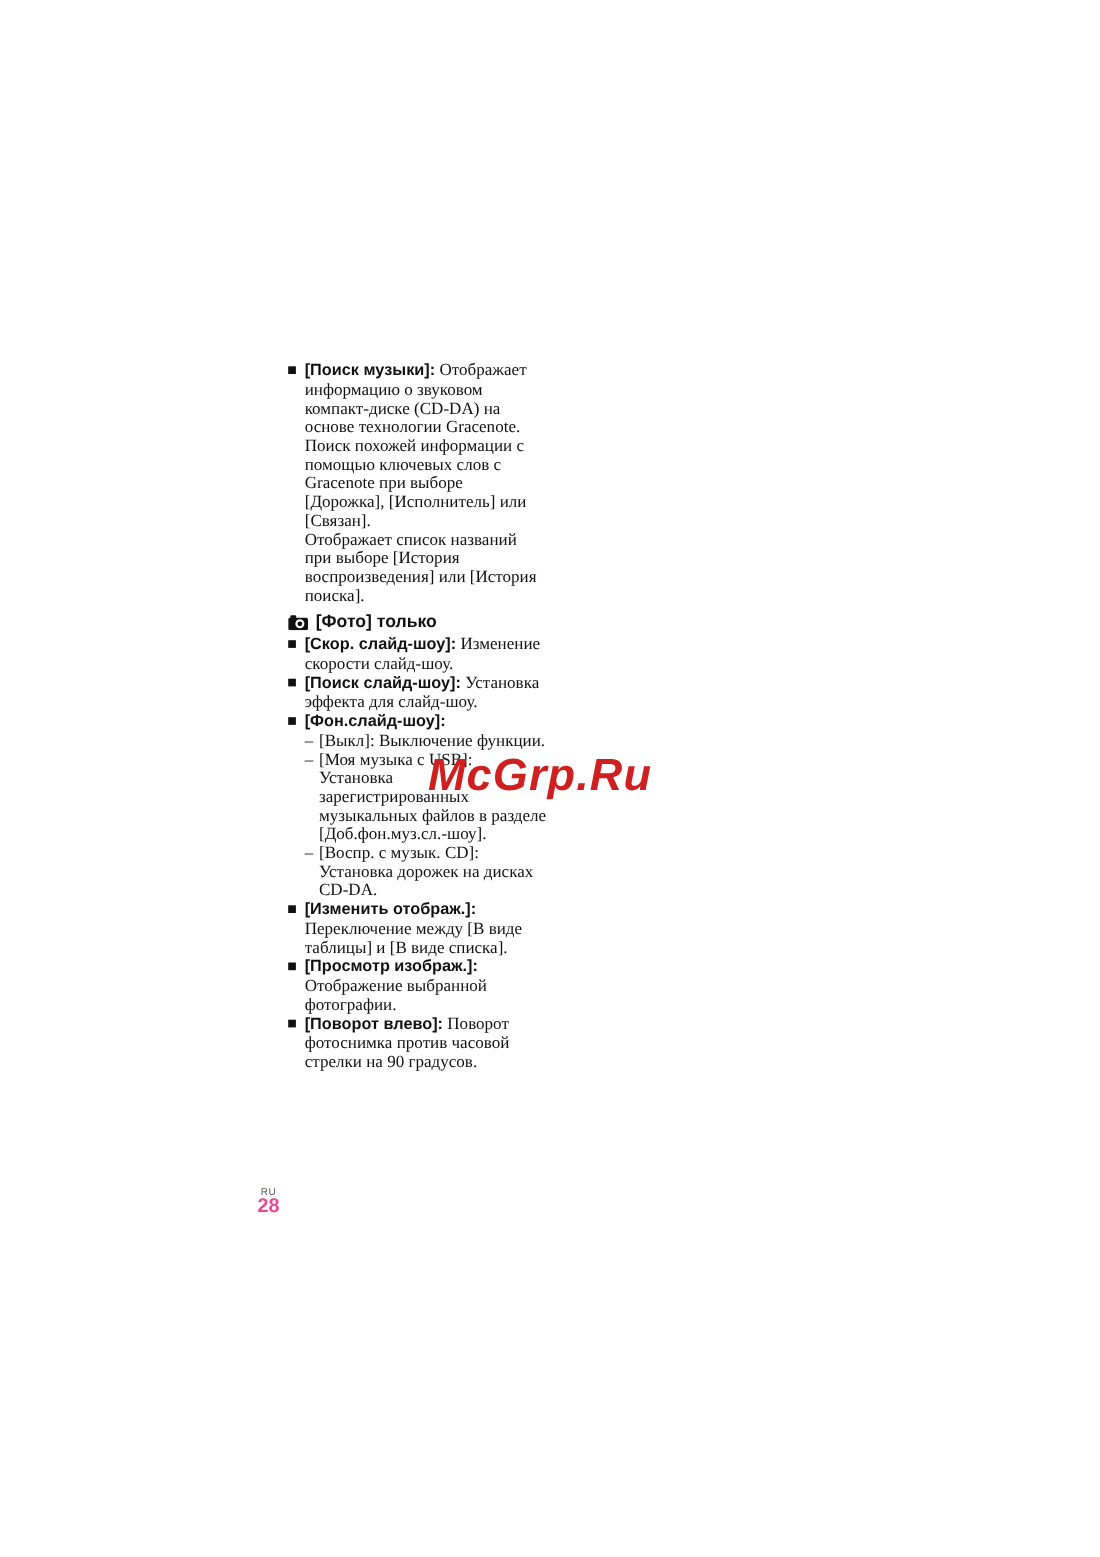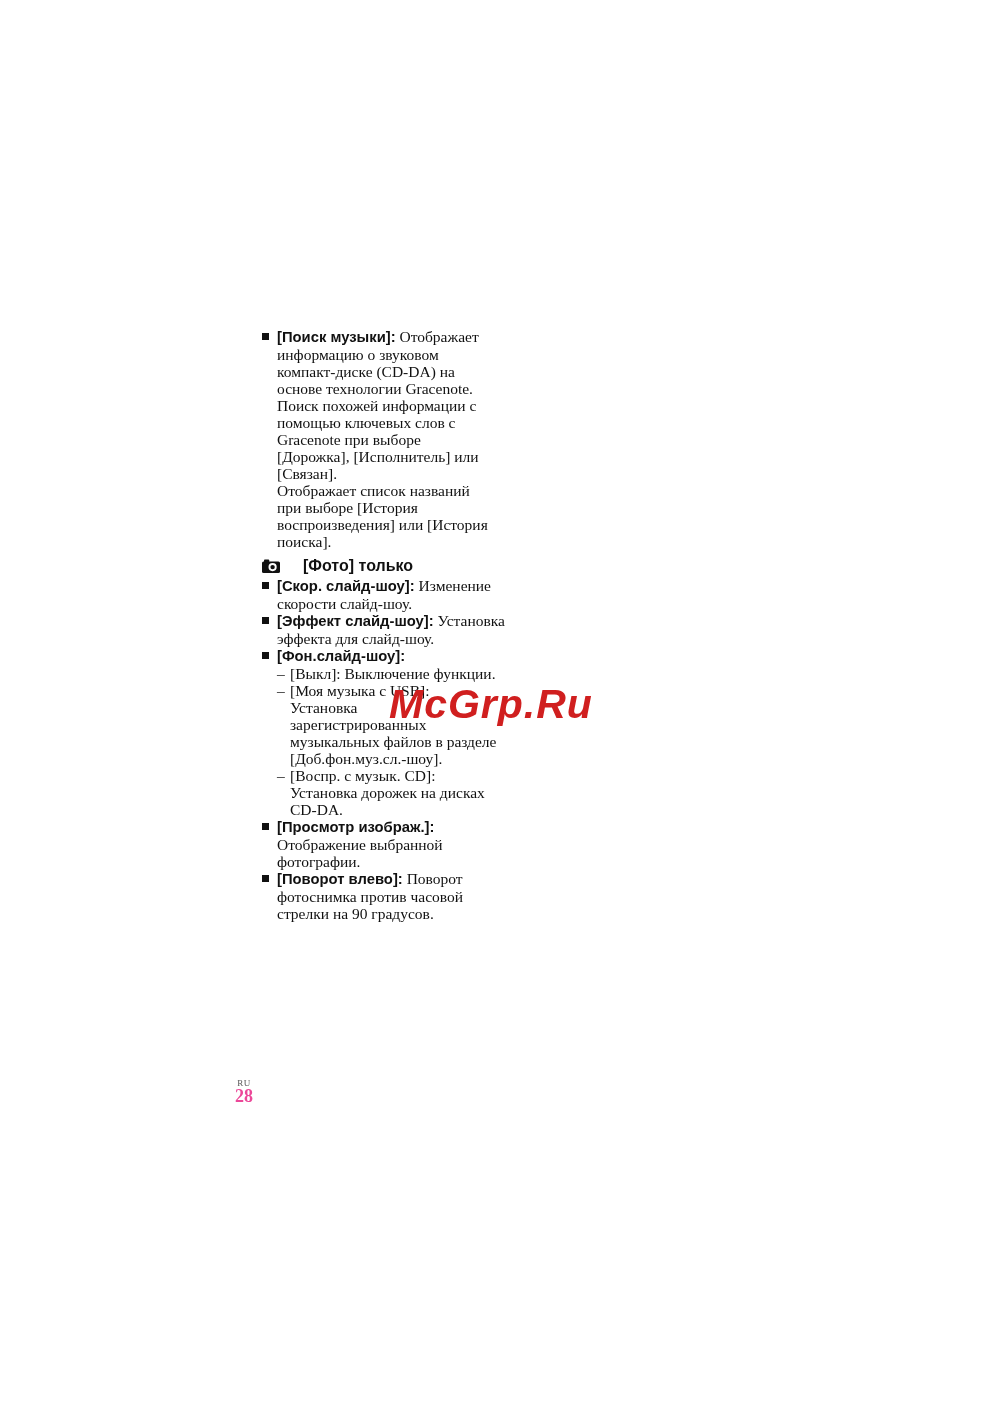--- a/index.html
+++ b/index.html
@@ -13,37 +13,37 @@
   }
   .item{position:relative;padding-left:15px;}
   .bullet{
     position:absolute;left:0;top:5px;width:7px;height:7px;background:#111111;
   }
   .label{
     font-family:"Liberation Sans", sans-serif;font-weight:bold;font-size:14.8px;
   }
   .body{white-space:pre-line;}
   .section-head{
-    display:flex;align-items:center;gap:23px;margin:6px 0 2px 0;line-height:19px;
+    display:flex;align-items:center;gap:7px;margin:6px 0 2px 0;line-height:19px;
   }
   .head-label{
     font-family:"Liberation Sans", sans-serif;font-weight:bold;font-size:16px;
   }
   .cam{flex:0 0 auto;display:block;}
   .sub{position:relative;padding-left:13px;}
   .dash{position:absolute;left:0;top:0;}
   .subtext{white-space:pre-line;text-align:center;}
   .watermark{
     position:absolute;left:389px;top:684px;z-index:5;
     font-family:"Liberation Sans", sans-serif;font-style:italic;font-weight:bold;
     font-size:41px;letter-spacing:1px;line-height:1;
   }
   .footer{
     position:absolute;left:229px;top:1078px;width:30px;text-align:center;
-    font-family:Liberation Serif, serif;
+    font-family:Liberation Sans, sans-serif;
   }
   .footer .ru{font-size:9px;color:#555555;letter-spacing:0.5px;line-height:10px;}
   .footer .num{font-size:18px;font-weight:bold;line-height:17px;color:#ec4899;}
 </style>
 </head>
 <body>
 
 <div class="content">
 
   <div class="item">
@@ -78,21 +78,21 @@
 
   <div class="item">
     <span class="bullet"></span>
     <span class="label">[Скор. слайд-шоу]:</span>
     <span class="body">Изменение
 скорости слайд-шоу.</span>
   </div>
 
   <div class="item">
     <span class="bullet"></span>
-    <span class="label">[Эффект слайд-шоу]:</span>
+    <span class="label">[Поиск слайд-шоу]:</span>
     <span class="body">Установка
 эффекта для слайд-шоу.</span>
   </div>
 
   <div class="item">
     <span class="bullet"></span>
     <span class="label">[Фон.слайд-шоу]:</span>
     <div class="sub">
       <span class="dash">–</span>
       <span class="subtext">[Выкл]: Выключение функции.</span>
@@ -106,20 +106,27 @@
 [Доб.фон.муз.сл.-шоу].</span>
     </div>
     <div class="sub">
       <span class="dash">–</span>
       <span class="subtext">[Воспр. с музык. CD]:
 Установка дорожек на дисках
 CD-DA.</span>
     </div>
   </div>
 
+  <div class="item">
+    <span class="bullet"></span>
+    <span class="label">[Изменить отображ.]:</span>
+    <span class="body">
+Переключение между [В виде
+таблицы] и [В виде списка].</span>
+  </div>
 
   <div class="item">
     <span class="bullet"></span>
     <span class="label">[Просмотр изображ.]:</span>
     <span class="body">
 Отображение выбранной
 фотографии.</span>
   </div>
 
 

